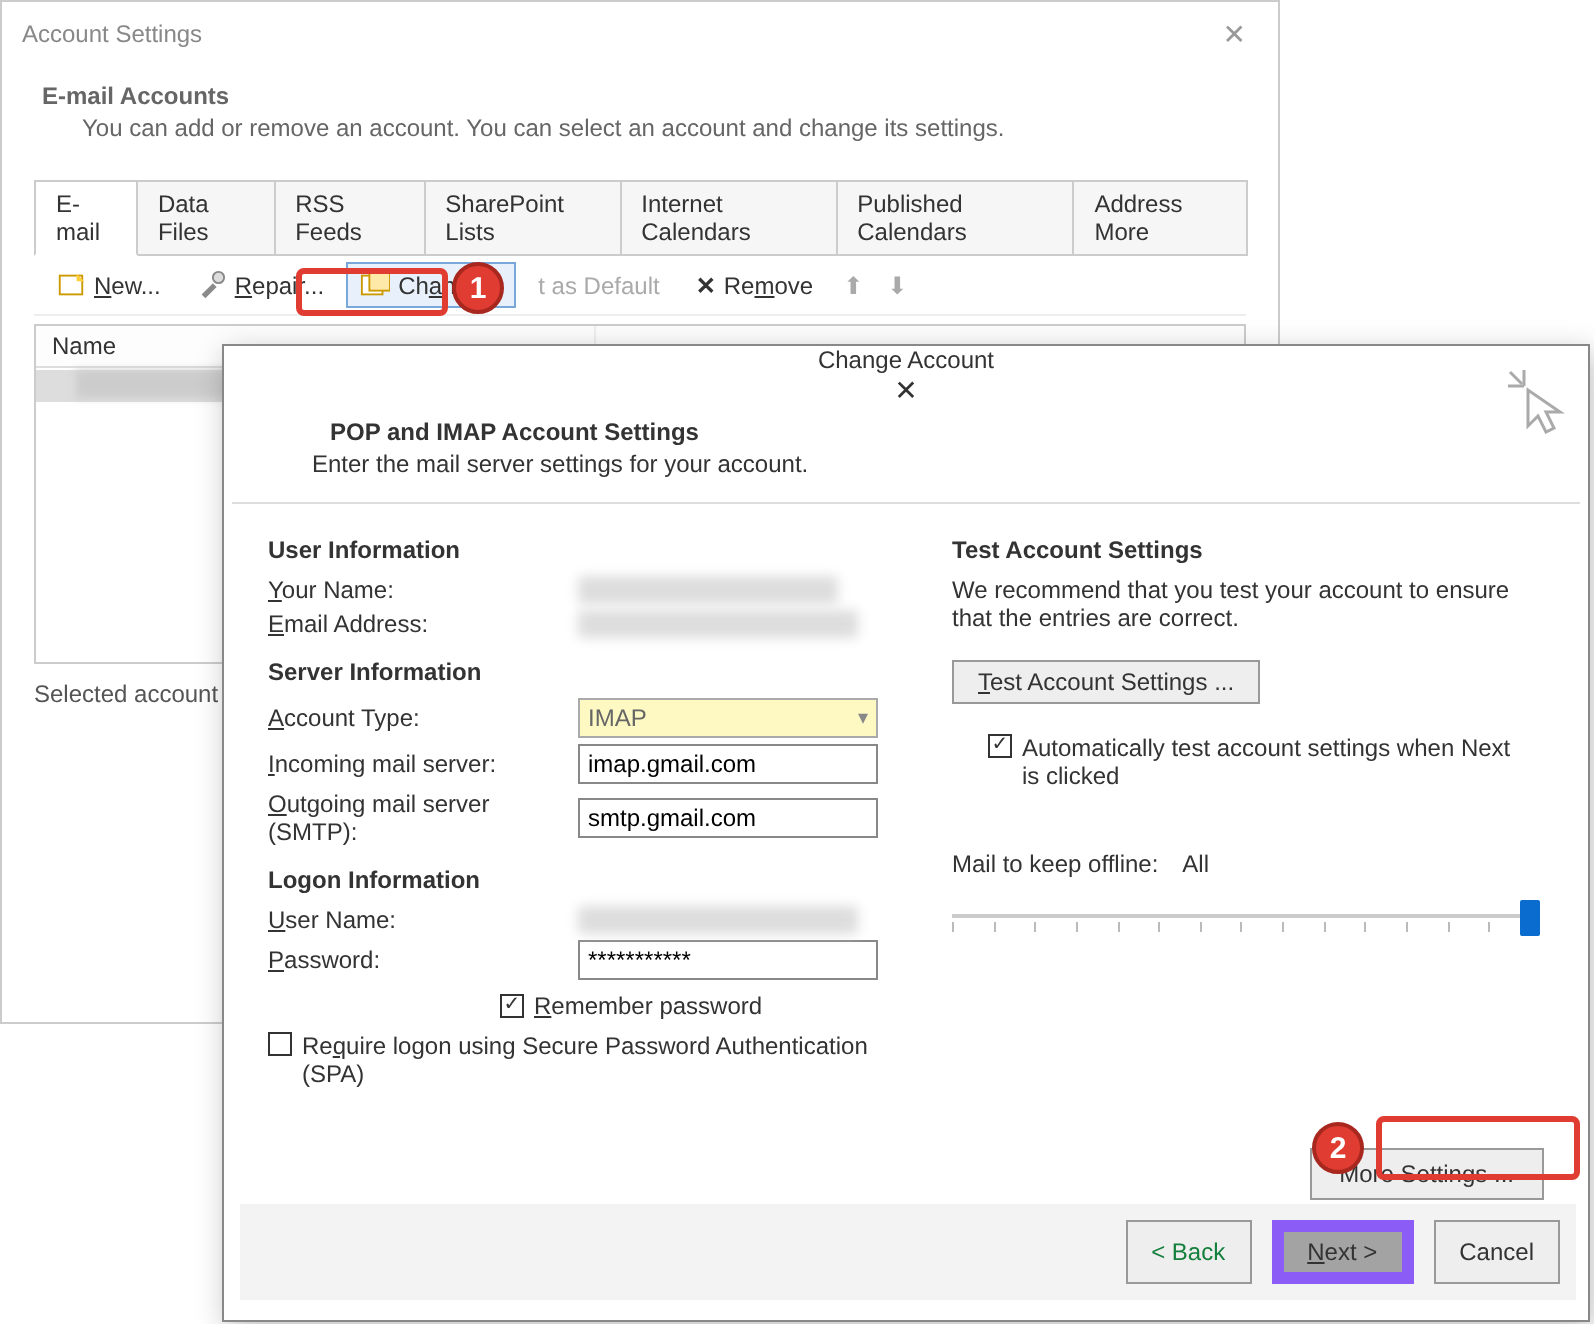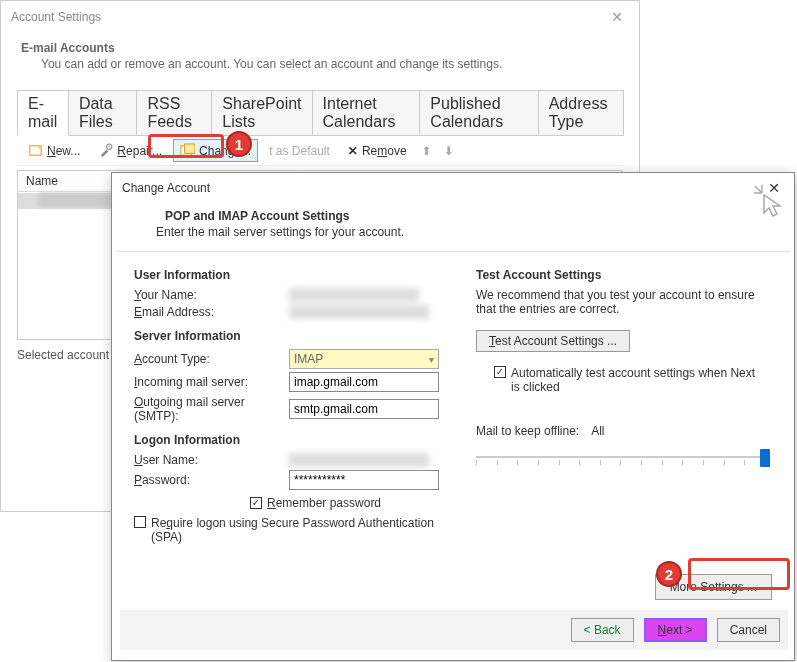--- a/index.html
+++ b/index.html
@@ -38,21 +38,21 @@
     display: flex;
     border-bottom: 1px solid #ccc;
     margin-top: 2px;
   }
   .tab {
     padding: 4px 10px;
     border: 1px solid #ccc;
     border-bottom: none;
     background: #fff;
     margin-right: -1px;
-    font-size: 16px;
+    font-size: 12px;
     position: relative;
     top: 1px;
     color: #333;
   }
   .tab.active { background: #fff; border-bottom: 1px solid #fff; z-index:2;}
   .tab.inactive { background: #f6f6f6; border-bottom:1px solid #ccc;}
   .toolbar {
     display: flex;
     align-items: center;
     gap: 4px;
@@ -129,20 +129,21 @@
     border:1px solid #888;
     box-shadow: 2px 4px 14px rgba(0,0,0,0.25);
   }
   .win2-titlebar {
     height:30px;
     display:flex;
     align-items:center;
     justify-content:space-between;
     padding:0 10px;
     font-size:12px;
+    flex-direction:column;
   }
   .win2-titlebar .close { font-size:14px; padding:0 4px;}
   .win2-header {
     padding: 6px 20px 12px 22px;
     display:flex;
     justify-content:space-between;
   }
   .w2h-title { font-weight:bold; font-size:12px;padding-left:31px;}
   .w2h-sub { margin:2px 0 0 22px; color:#333; font-size:12px;}
   .divider { border-top:1px solid #ddd; margin:0 4px; }
@@ -191,21 +192,21 @@
     display:flex; align-items:center; justify-content:center;
     font-size:10px; line-height:1;
   }
   .btn {
     border:1px solid #999;
     background:#eee;
     padding:3px 12px;
     font-size:12px;
     color:#333;
   }
-  .btn.primary { border:2px solid #8b5cf6; background:#d946ef;}
+  .btn.primary { border:6px solid #8b5cf6; background:#a3a3a3;}
   .btn.disabled { color:#15803d; }
   .slider-track {
     position:relative;
     height:6px;
     background:none;
     margin:8px 0 0 0;
   }
   .slider-ticks {
     position:absolute; left:0; right:0; top:14px;
     height:6px;
@@ -252,21 +253,21 @@
     <div class="w1-heading">E-mail Accounts</div>
     <div class="w1-sub">You can add or remove an account. You can select an account and change its settings.</div>
 
     <div class="tabs">
       <div class="tab active">E-mail</div>
       <div class="tab inactive">Data Files</div>
       <div class="tab inactive">RSS Feeds</div>
       <div class="tab inactive">SharePoint Lists</div>
       <div class="tab inactive">Internet Calendars</div>
       <div class="tab inactive">Published Calendars</div>
-      <div class="tab inactive">Address Type</div>
+      <div class="tab inactive">Address More</div>
     </div>
 
     <div class="toolbar">
       <span class="tbtn">
         <svg class="ico" viewBox="0 0 16 16">
             <rect x="2" y="3" width="12" height="10" fill="#fff" stroke="#cc9a00" stroke-width="1"></rect>
             <path d="M11 2 L15 6 L11 6 Z" fill="#ffcf3a"></path>
           </svg>
         <span class="txt"><span class="underline-key">N</span><span>ew...</span></span>
       </span>

